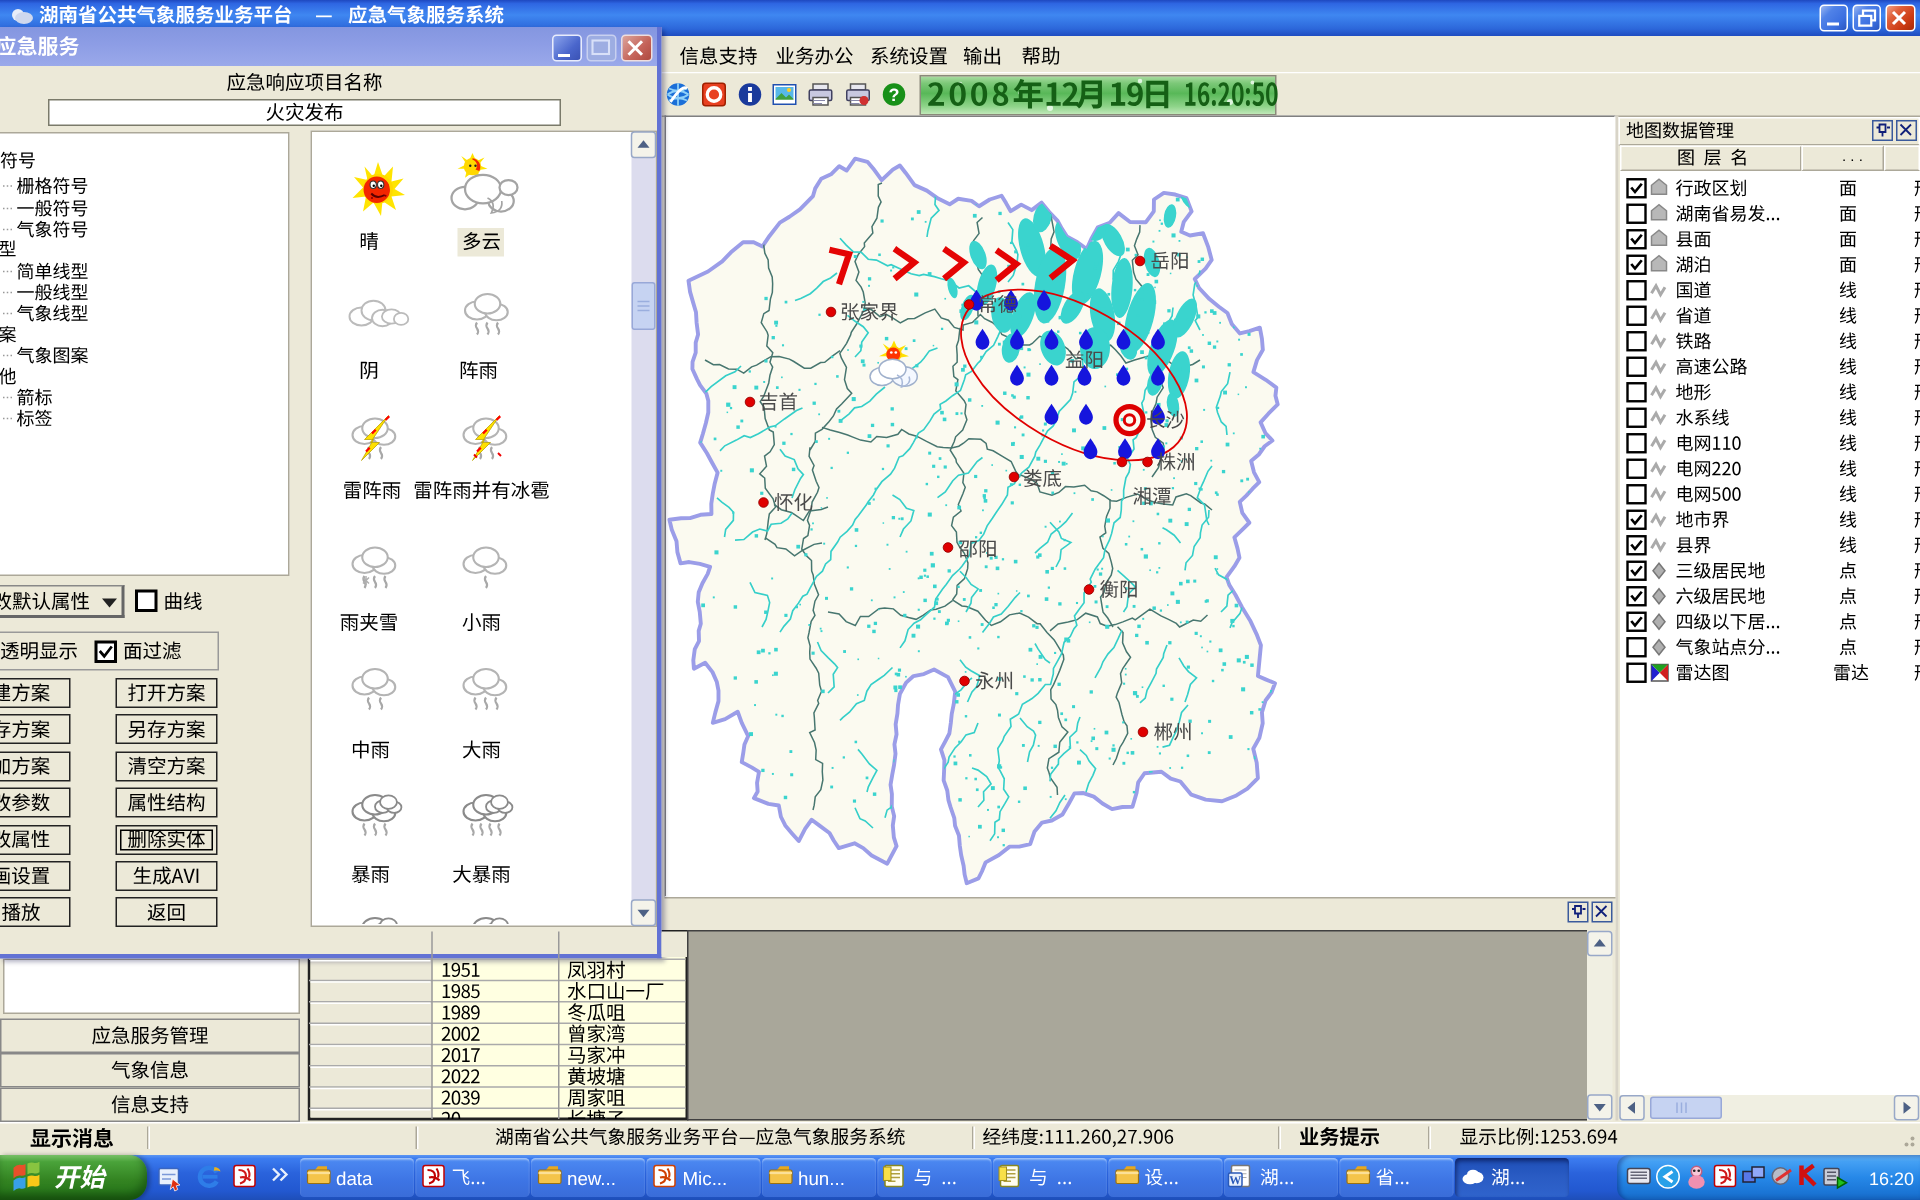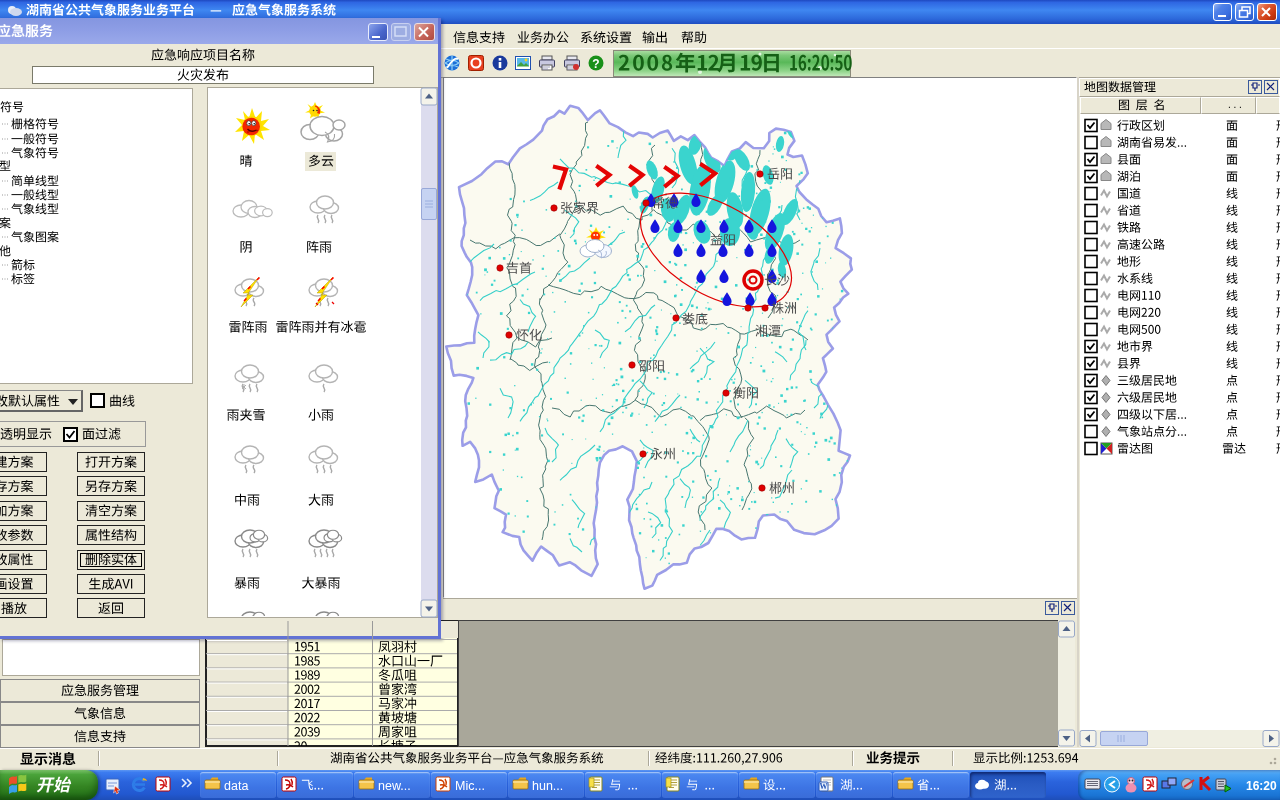--- a/index.html
+++ b/index.html
@@ -88,21 +88,21 @@
 <div class="lat" style="left:455px;top:779px;font-size:12.5px;color:#fff;font-weight:normal">Mic...</div>
 <div class="a" style="left:508px;top:772px;width:76px;height:26px;border-radius:3px;background:linear-gradient(180deg,#6ba1f4 0%,#4a86f0 10%,#3d74e4 60%,#3a6cd8 100%);box-shadow:inset 0 1px 1px rgba(255,255,255,0.4)"></div>
 <div class="lat" style="left:532px;top:779px;font-size:12.5px;color:#fff;font-weight:normal">hun...</div>
 <div class="a" style="left:585px;top:772px;width:76px;height:26px;border-radius:3px;background:linear-gradient(180deg,#6ba1f4 0%,#4a86f0 10%,#3d74e4 60%,#3a6cd8 100%);box-shadow:inset 0 1px 1px rgba(255,255,255,0.4)"></div>
 <div class="a" style="left:662px;top:772px;width:76px;height:26px;border-radius:3px;background:linear-gradient(180deg,#6ba1f4 0%,#4a86f0 10%,#3d74e4 60%,#3a6cd8 100%);box-shadow:inset 0 1px 1px rgba(255,255,255,0.4)"></div>
 <div class="a" style="left:739px;top:772px;width:76px;height:26px;border-radius:3px;background:linear-gradient(180deg,#6ba1f4 0%,#4a86f0 10%,#3d74e4 60%,#3a6cd8 100%);box-shadow:inset 0 1px 1px rgba(255,255,255,0.4)"></div>
 <div class="a" style="left:816px;top:772px;width:76px;height:26px;border-radius:3px;background:linear-gradient(180deg,#6ba1f4 0%,#4a86f0 10%,#3d74e4 60%,#3a6cd8 100%);box-shadow:inset 0 1px 1px rgba(255,255,255,0.4)"></div>
 <div class="a" style="left:893px;top:772px;width:76px;height:26px;border-radius:3px;background:linear-gradient(180deg,#6ba1f4 0%,#4a86f0 10%,#3d74e4 60%,#3a6cd8 100%);box-shadow:inset 0 1px 1px rgba(255,255,255,0.4)"></div>
 <div class="a" style="left:970px;top:772px;width:76px;height:26px;border-radius:3px;background:linear-gradient(180deg,#1e4fb8,#2a5cc4 50%,#2f63cc);box-shadow:inset 1px 2px 3px rgba(0,0,40,0.5)"></div>
 <div class="a" style="left:1078px;top:770px;width:202px;height:30px;border-radius:8px 0 0 8px;background:linear-gradient(180deg,#66b8fa 0%,#44a0f4 15%,#2688e8 50%,#1a74d4 85%,#1462bc 100%);box-shadow:inset 2px 1px 3px rgba(0,0,80,0.35)"></div>
-<div class="lat" style="left:1246px;top:779px;font-size:12px;color:#fff;font-weight:bold">16:20</div>
+<div class="lat" style="left:1246px;top:779px;font-size:12px;color:#fff;font-weight:normal">16:20</div>
 <svg class="a" style="left:0;top:0;z-index:50" width="1280" height="800" viewBox="0 0 1280 800">
     <defs>
       <path id="b0" d="M7 -75C12 -73 19 -68 22 -65L29 -74C26 -78 19 -82 13 -84ZM3 -49C8 -46 15 -42 19 -39L26 -48C22 -52 15 -55 9 -57ZM4 2L15 8C19 -2 24 -14 27 -24L18 -30C14 -19 8 -6 4 2ZM64 -82L64 -41C64 -31 63 -18 59 -8L59 -39L50 -39L50 -55L61 -55L61 -66L50 -66L50 -82L39 -82L39 -66L26 -66L26 -55L39 -55L39 -39L29 -39L29 2L39 2L39 -5L58 -5C56 -2 55 1 53 3C55 4 60 8 62 9C69 1 72 -12 74 -24L84 -24L84 -4C84 -2 83 -2 82 -2C81 -2 77 -2 73 -2C75 1 76 5 77 8C83 8 87 8 90 6C94 4 94 1 94 -4L94 -82ZM74 -71L84 -71L84 -58L74 -58ZM74 -47L84 -47L84 -34L74 -34L74 -41ZM39 -29L49 -29L49 -15L39 -15Z"></path>
       <path id="b1" d="M44 -84L44 -77L6 -77L6 -66L44 -66L44 -58L9 -58L9 9L21 9L21 -47L41 -47L31 -44C33 -41 35 -37 36 -34L28 -34L28 -24L44 -24L44 -18L26 -18L26 -8L44 -8L44 6L55 6L55 -8L74 -8L74 -18L55 -18L55 -24L72 -24L72 -34L64 -34C66 -37 68 -40 70 -44L60 -47C58 -43 56 -38 54 -34L54 -34L39 -34L47 -36C46 -39 43 -44 41 -47L78 -47L78 -3C78 -2 78 -1 76 -1C74 -1 68 -1 63 -2C65 1 67 6 67 9C75 9 81 9 85 7C89 5 91 2 91 -3L91 -58L57 -58L57 -66L94 -66L94 -77L57 -77L57 -84Z"></path>
       <path id="b2" d="M24 -80C20 -71 14 -63 7 -57C10 -56 15 -52 17 -50C24 -57 31 -67 36 -77ZM44 -85L44 -52C31 -47 17 -44 2 -42C4 -40 8 -35 9 -32C13 -33 17 -33 21 -34L21 9L32 9L32 5L72 5L72 8L84 8L84 -43L50 -43C61 -48 71 -54 78 -62C81 -58 84 -54 86 -52L96 -58C92 -65 82 -74 74 -81L65 -75C69 -71 74 -67 77 -62L67 -67C64 -63 60 -60 55 -58L55 -85ZM32 -22L72 -22L72 -17L32 -17ZM32 -30L32 -34L72 -34L72 -30ZM32 -8L72 -8L72 -4L32 -4Z"></path>
       <path id="b3" d="M30 -83C24 -68 15 -54 4 -46C7 -44 13 -40 15 -37C26 -47 36 -63 43 -79ZM69 -83L57 -79C65 -64 77 -48 87 -37C90 -40 94 -45 97 -48C87 -56 75 -71 69 -83ZM15 4C20 2 27 2 75 -2C78 2 80 6 82 9L94 2C89 -7 79 -21 71 -32L60 -27C62 -23 66 -18 68 -14L31 -11C40 -22 50 -36 57 -50L44 -55C36 -38 24 -21 20 -17C16 -12 14 -10 10 -9C12 -5 14 1 15 4Z"></path>
       <path id="b4" d="M57 -14C66 -7 78 3 83 9L95 2C89 -4 76 -14 68 -20ZM30 -19C25 -13 14 -4 5 1C8 3 12 6 15 9C25 3 36 -6 43 -14ZM8 -66L8 -54L26 -54L26 -35L4 -35L4 -23L96 -23L96 -35L74 -35L74 -54L93 -54L93 -66L74 -66L74 -84L62 -84L62 -66L38 -66L38 -84L26 -84L26 -66ZM38 -35L38 -54L62 -54L62 -35Z"></path>
       <path id="b5" d="M26 -60L26 -50L85 -50L85 -60ZM24 -85C19 -71 11 -58 1 -50C4 -48 9 -44 12 -42C18 -48 24 -56 28 -65L93 -65L93 -75L33 -75C34 -77 35 -80 36 -82ZM15 -45L15 -35L66 -35C68 -10 71 9 86 9C94 9 96 3 97 -9C95 -11 92 -14 89 -16C89 -8 89 -3 87 -3C81 -3 79 -23 78 -45Z"></path>
       <path id="b6" d="M32 -85C26 -77 17 -68 4 -61C7 -60 10 -55 12 -53L16 -55L16 -40L25 -40C19 -37 12 -34 5 -33C6 -31 9 -26 10 -24C19 -27 28 -30 36 -35C37 -34 39 -33 40 -32C32 -26 19 -22 7 -19C10 -17 12 -13 14 -11C25 -14 37 -20 46 -26C48 -25 48 -24 49 -22C39 -15 22 -8 6 -5C9 -2 12 2 13 4C27 0 42 -6 53 -14C54 -9 53 -5 50 -4C48 -2 46 -2 43 -2C41 -2 37 -2 33 -2C35 1 36 5 37 8C40 9 43 9 45 9C50 9 54 8 58 5C64 1 67 -8 63 -19L67 -20C71 -11 78 0 89 5C90 2 94 -3 97 -5C87 -9 80 -17 76 -25C81 -27 85 -30 89 -32L80 -39C74 -35 66 -31 59 -27C56 -31 52 -36 46 -40L86 -40L86 -64L62 -64C64 -68 67 -71 69 -74L61 -79L59 -79L41 -79L44 -83ZM33 -70L52 -70C51 -68 50 -66 48 -64L28 -64C30 -66 32 -68 33 -70ZM27 -56L47 -56C45 -53 43 -50 40 -48L27 -48ZM59 -56L74 -56L74 -48L53 -48C55 -51 57 -53 59 -56Z"></path>
       <path id="b7" d="M9 -82L9 -45C9 -30 9 -10 2 4C5 5 10 7 12 9C16 0 18 -12 19 -24L30 -24L30 -4C30 -3 29 -2 28 -2C27 -2 23 -2 19 -3C21 0 22 6 23 9C29 9 34 9 37 7C40 5 41 1 41 -4L41 -82ZM20 -70L30 -70L30 -59L20 -59ZM20 -48L30 -48L30 -36L20 -36L20 -45ZM83 -36C81 -30 79 -25 76 -20C73 -25 70 -30 68 -36ZM46 -81L46 9L58 9L58 1C60 3 62 6 64 9C68 6 73 2 77 -2C81 2 86 6 91 9C93 6 96 2 98 0C93 -3 88 -6 84 -11C89 -20 93 -31 96 -45L88 -47L87 -46L58 -46L58 -70L81 -70L81 -62C81 -61 80 -61 79 -61C77 -60 71 -60 66 -61C68 -58 69 -54 70 -51C78 -51 83 -51 87 -52C91 -54 92 -57 92 -62L92 -81ZM58 -36C61 -26 65 -18 70 -11C66 -6 62 -3 58 0L58 -36Z"></path>

